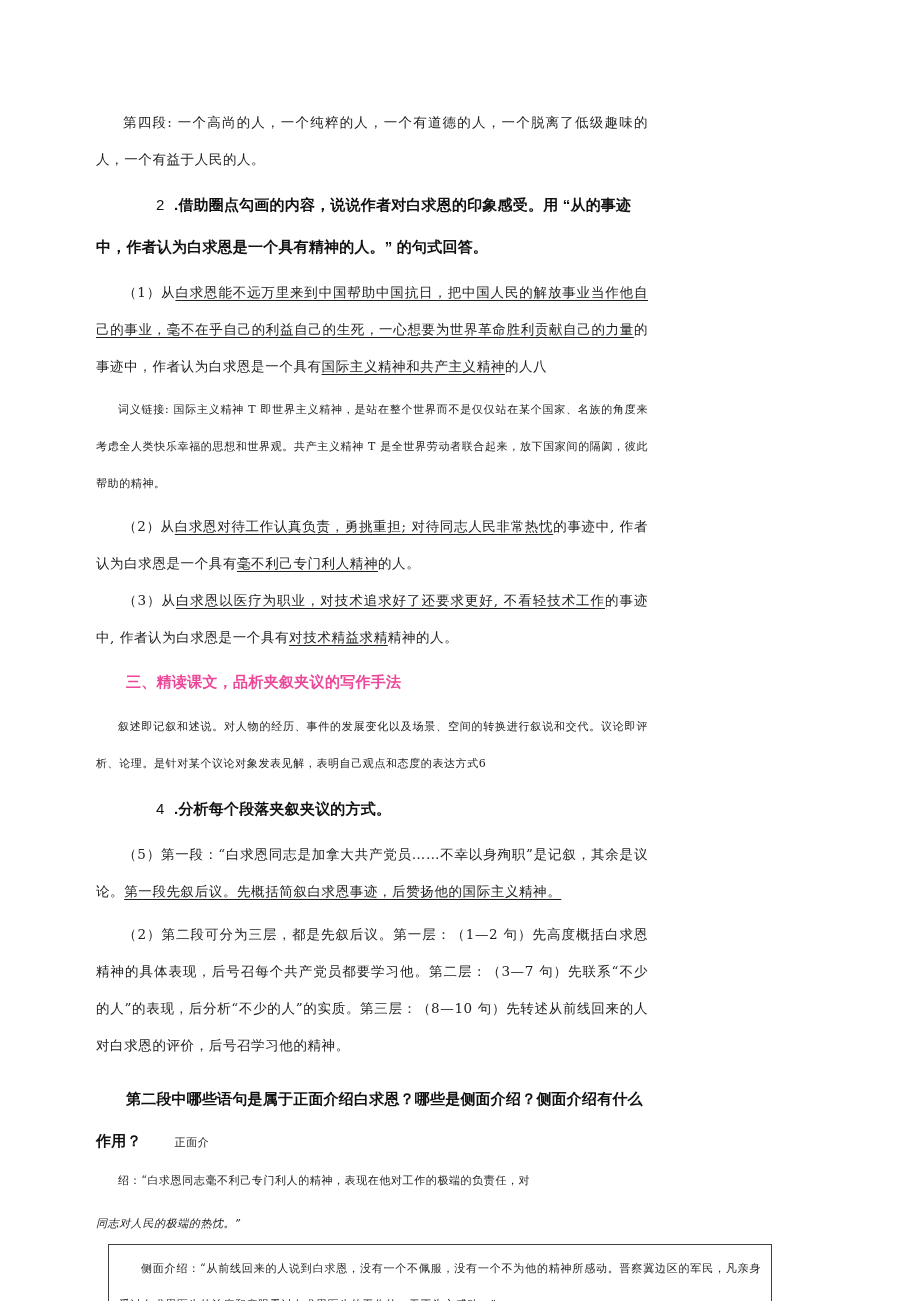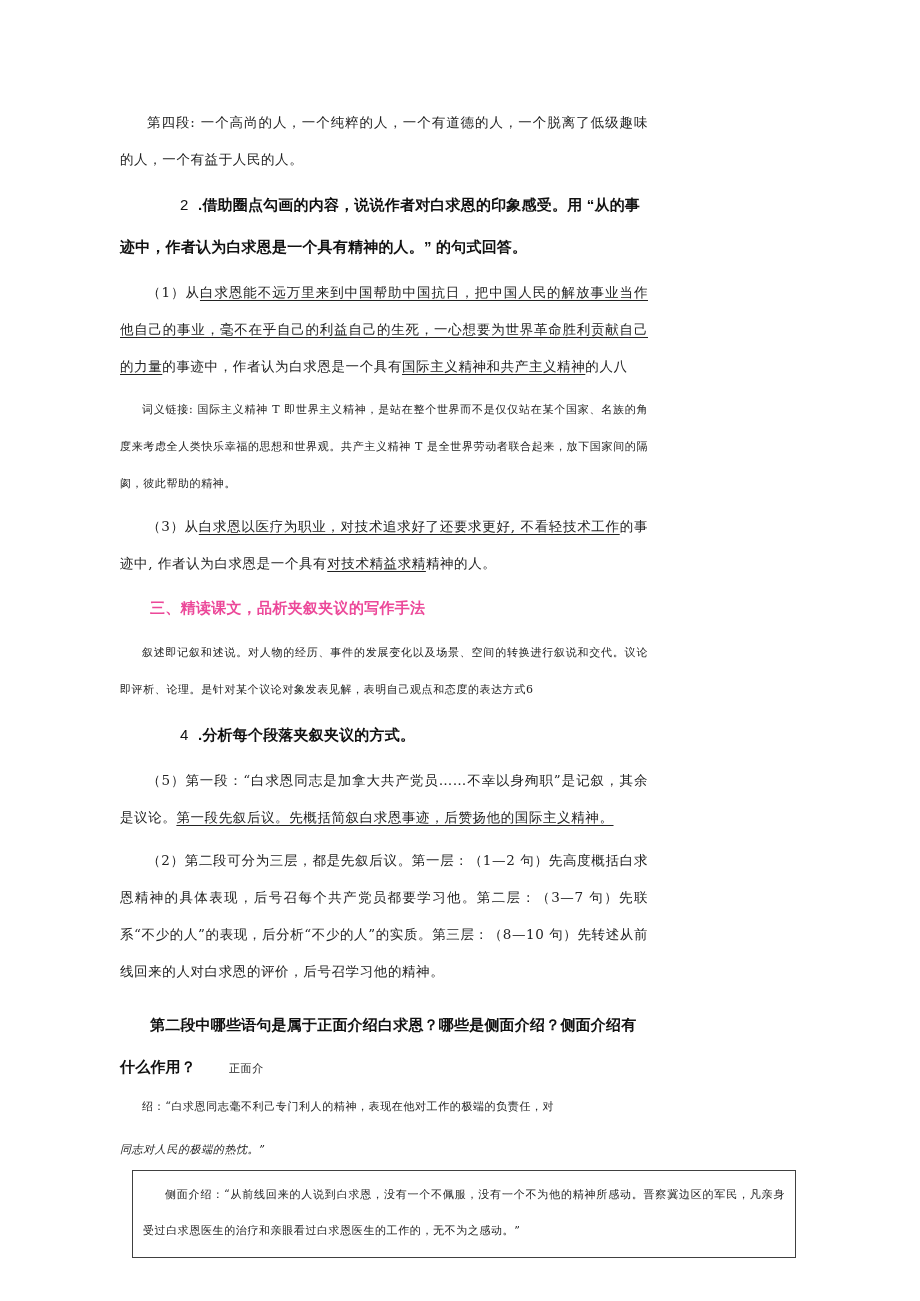--- a/index.html
+++ b/index.html
@@ -12,21 +12,21 @@
     height: 1301px;
     font-family: "DejaVu Serif", "Liberation Serif", serif;
     color: #1a1a1a;
     overflow: hidden;
   }
   .page {
     position: relative;
     width: 736px;
     height: 1301px;
     box-sizing: border-box;
-    padding: 104px 88px 40px 120px;
+    padding: 104px 88px 40px 96px;
   }
 
   
   .serif {
     font-family: "DejaVu Serif", "Liberation Serif", serif;
     font-size: 13.5px;
     line-height: 37px;
     letter-spacing: 0.6px;
     text-align: justify;
     color: #222;
@@ -104,20 +104,21 @@
   <div class="gap-sm"></div>
 
   <p class="serif indent2"><span>（1）从</span><span class="u">白求恩能不远万里来到中国帮助中国抗日，把中国人民的解放事业当作他自己的事业，毫不在乎自己的利益自己的生死，一心想要为世界革命胜利贡献自己的力量</span><span>的事迹中，作者认为白求恩是一个具有</span><span class="u">国际主义精神和共产主义精神</span><span>的人八</span></p>
 
   <div class="gap-sm"></div>
 
   <p class="serif small indent2">词义链接: 国际主义精神 T 即世界主义精神，是站在整个世界而不是仅仅站在某个国家、名族的角度来考虑全人类快乐幸福的思想和世界观。共产主义精神 T 是全世界劳动者联合起来，放下国家间的隔阂，彼此帮助的精神。</p>
 
   <div class="gap-sm"></div>
 
+  <p class="serif indent2"><span>（2）从</span><span class="u">白求恩对待工作认真负责，勇挑重担; 对待同志人民非常热忱</span><span>的事迹中, 作者认为白求恩是一个具有</span><span class="u">毫不利己专门利人精神</span><span>的人。</span></p>
 
   <p class="serif indent2"><span>（3）从</span><span class="u">白求恩以医疗为职业，对技术追求好了还要求更好, 不看轻技术工作</span><span>的事迹中, 作者认为白求恩是一个具有</span><span class="u">对技术精益求精</span><span>精神的人。</span></p>
 
   <div class="gap-sm"></div>
 
   <p class="blue-heading">三、精读课文，品析夹叙夹议的写作手法</p>
 
 
   <div class="gap-sm"></div>
 

